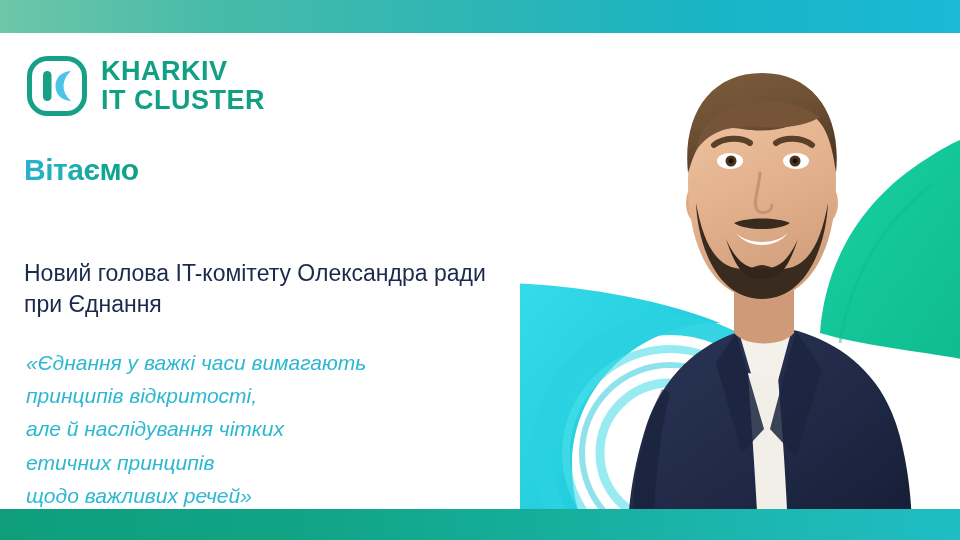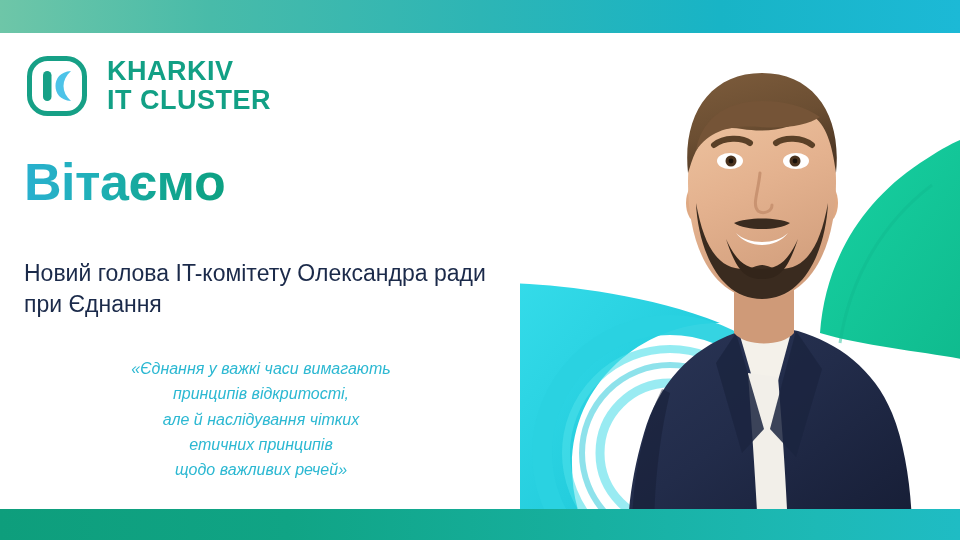--- a/index.html
+++ b/index.html
@@ -31,21 +31,21 @@
     width: 960px; height: 31px;
     background: linear-gradient(90deg, #0e9e7c 0%, #10a485 30%, #17b0a0 62%, #1db9b6 85%, #1fbcc4 100%);
   }
 
   
   .logo {
     position: absolute;
     left: 26px; top: 55px;
     display: flex;
     align-items: center;
-    gap: 19px;
+    gap: 13px;
   }
   .logo-mark {
     width: 62px; height: 62px;
     position: relative;
   }
   .logo-text {
     line-height: 1.0;
   }
   .logo-line {
     display: block;
@@ -58,21 +58,21 @@
 
   
   .headline {
     position: absolute;
     left: 24px; top: 154px;
     width: 660px;
   }
   .headline-line {
     display: block;
     font-weight: bold;
-    font-size: 52px;
+    font-size: 30px;
     line-height: 1.08;
     letter-spacing: -0.5px;
     background: linear-gradient(90deg, #29b0cf 0%, #1fb0b8 35%, #13a694 65%, #0da182 100%);
     -webkit-background-clip: text;
     background-clip: text;
     color: transparent;
     -webkit-text-fill-color: transparent;
     width: fit-content;
   }
 
@@ -84,28 +84,27 @@
     color: #1b2a4a;
     font-size: 23px;
     line-height: 1.33;
     font-weight: normal;
   }
   .subtitle-line { display: block; }
 
   
   .quote {
     position: absolute;
-    left: 26px; top: 356px;
+    left: 26px; top: 346px;
     width: 470px;
     color: #2cb8d2;
     font-style: italic;
-    font-size: 16px;
+    font-size: 21px;
     line-height: 1.58;
     font-weight: normal;
-    text-align: center;
   }
   .quote-line { display: block; white-space: pre; }
 
   
   .portrait-area {
     position: absolute;
     left: 520px; top: 33px;
     width: 440px; height: 476px;
   }
   .portrait-svg {

